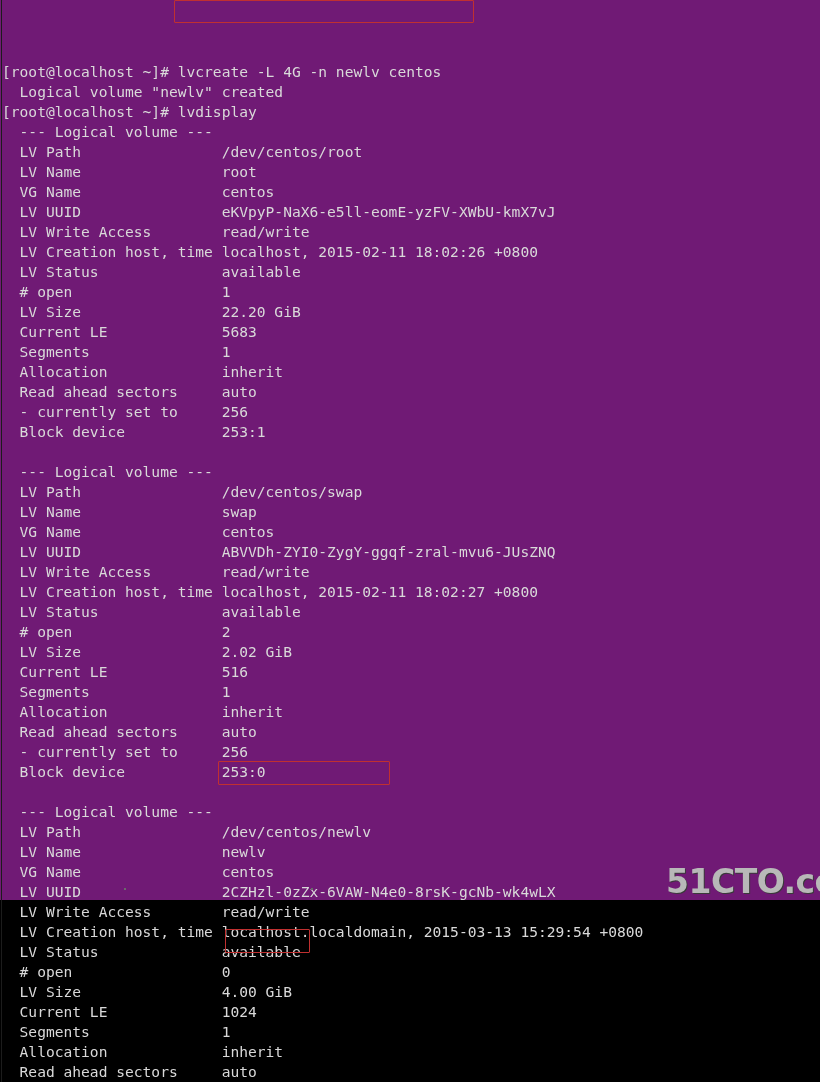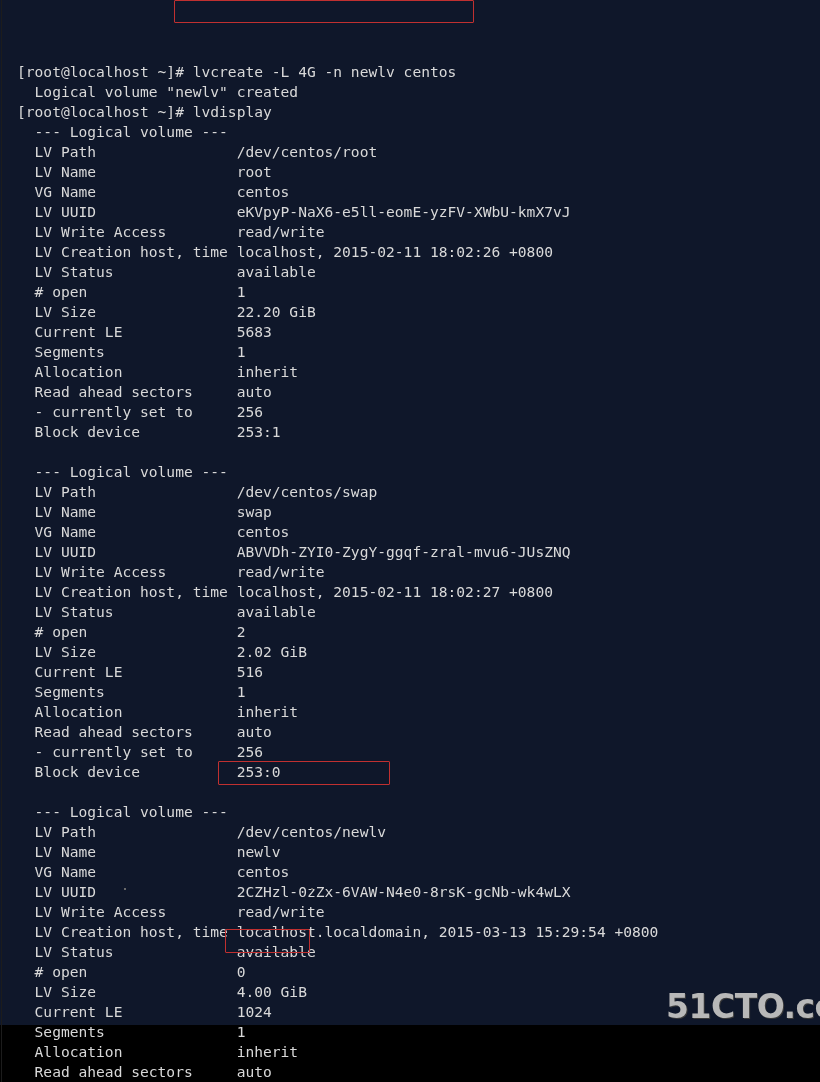--- a/index.html
+++ b/index.html
@@ -6,29 +6,28 @@
   body{
     width:820px;height:1082px;
     background:#000;
     font-family:"DejaVu Sans Mono","Liberation Mono",monospace;
     overflow:hidden;
     position:relative;
   }
   #terminal{
     position:absolute;
     left:0;top:0;
-    width:820px;height:1025px;
-    background:#0f172a;
+    width:820px;height:900px;
+    background:#701a75;
     color:#d9d9d9;
     font-size:14.6px;
     line-height:20px;
     white-space:pre;
     box-sizing:border-box;
     padding-top:2px;
-    padding-left:15px;
   }
   .left-rule{
     position:absolute;left:1px;top:0;width:1px;height:1082px;
     background:#1c1c1c;
   }
   .line{
     height:20px;
     white-space:pre;
     position:relative;
     padding-left:2px;

